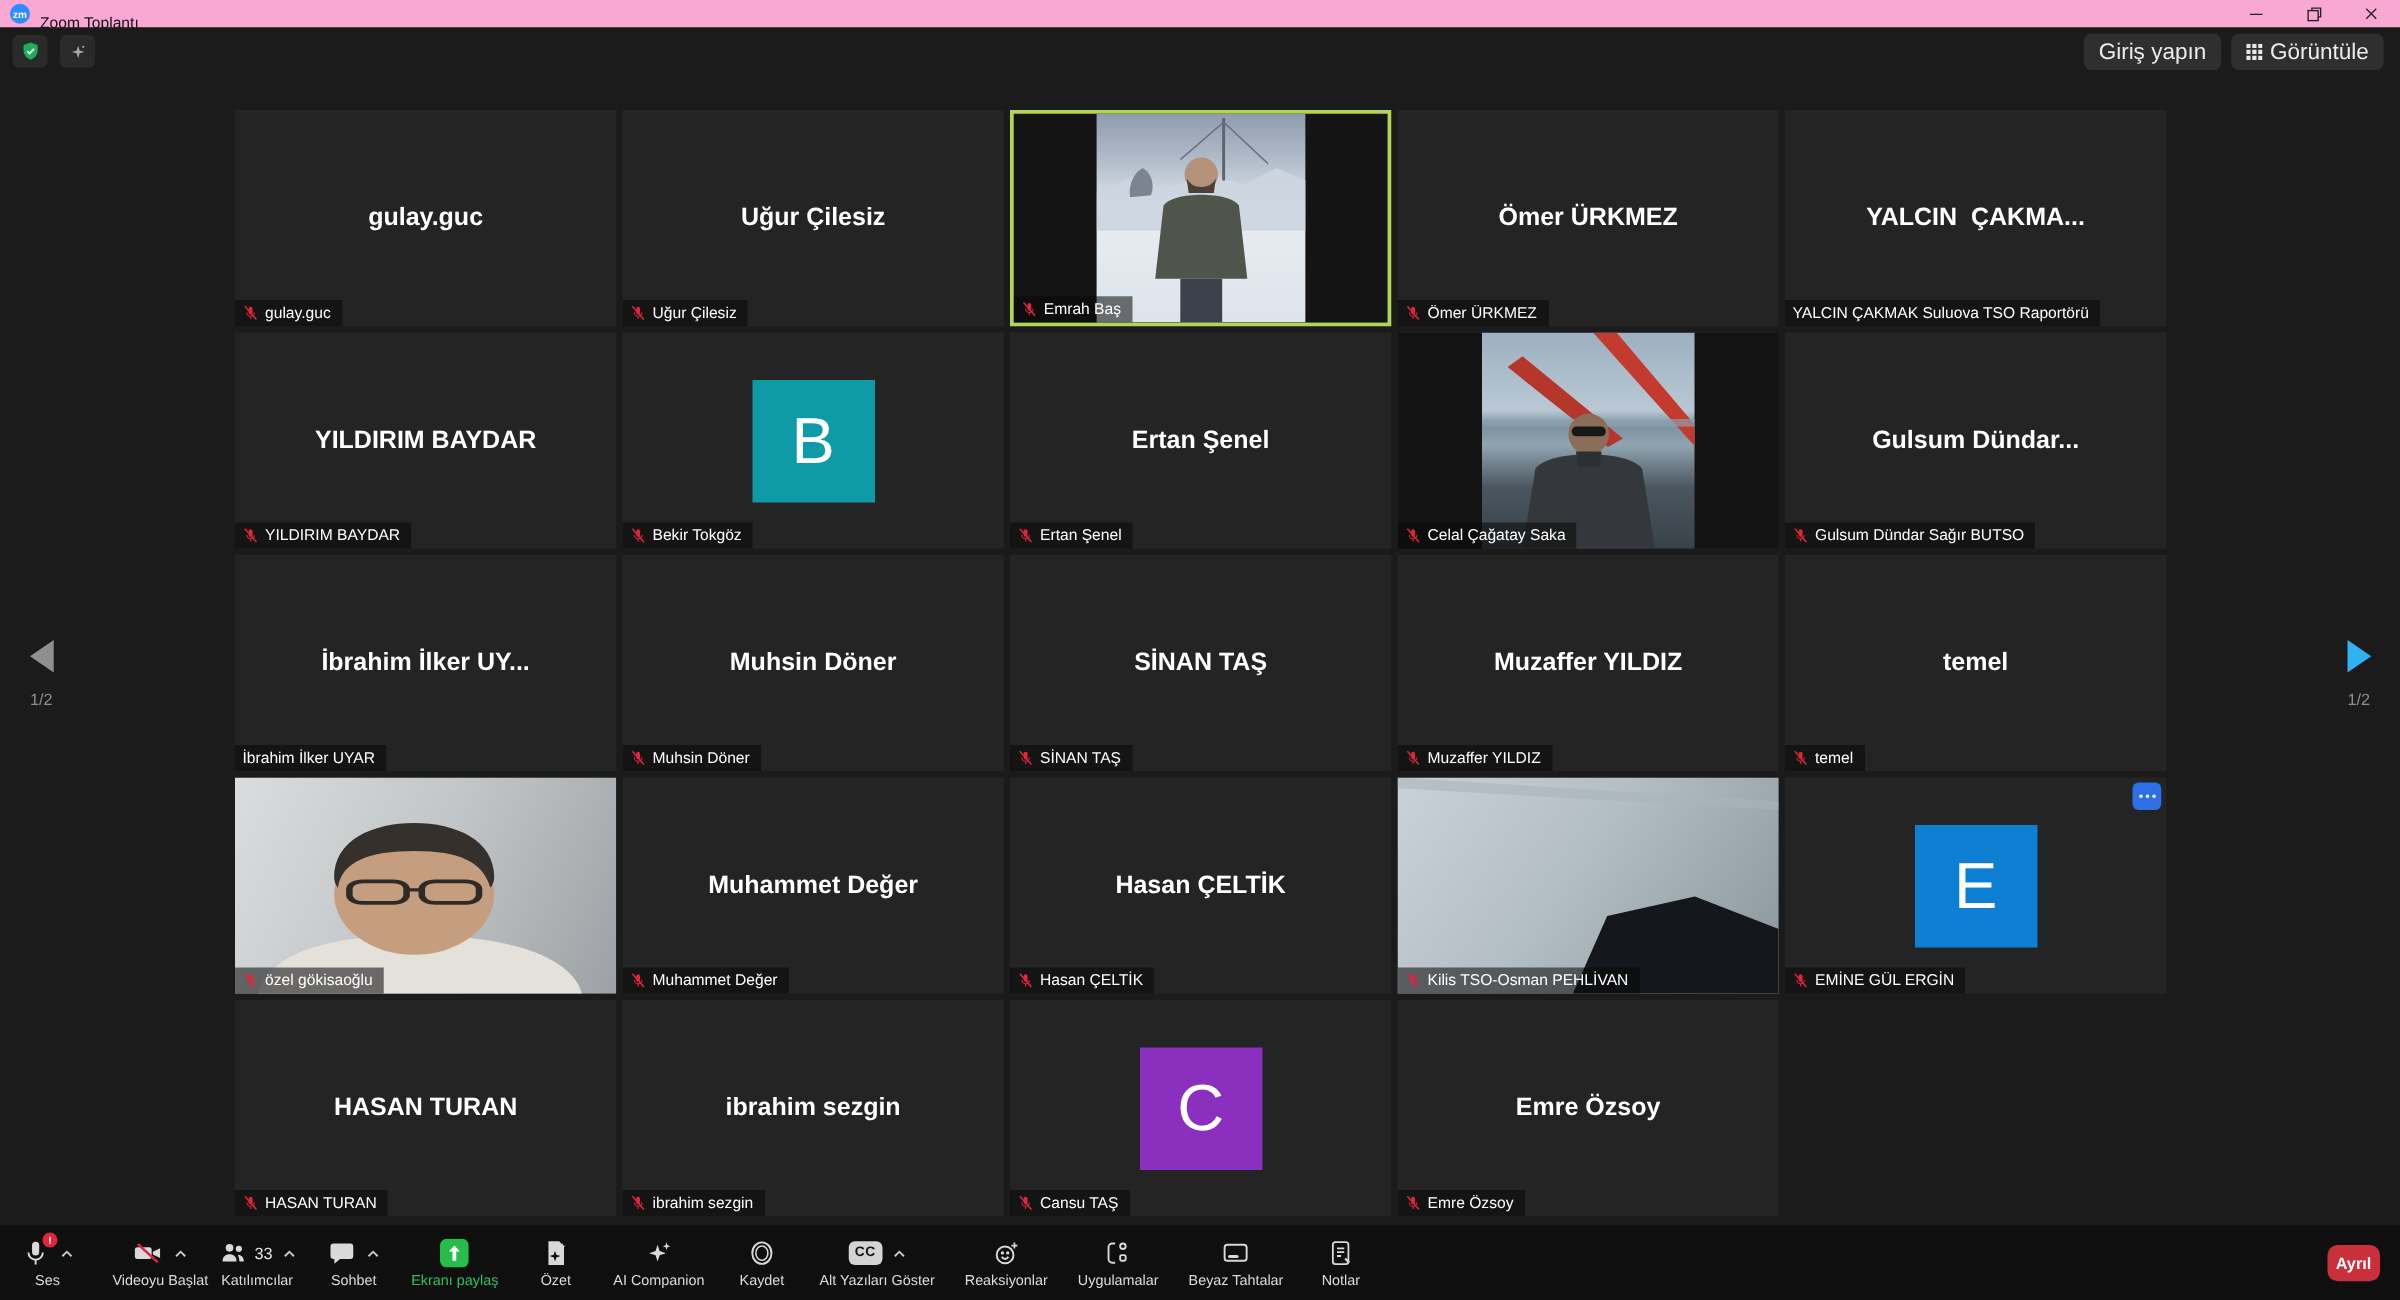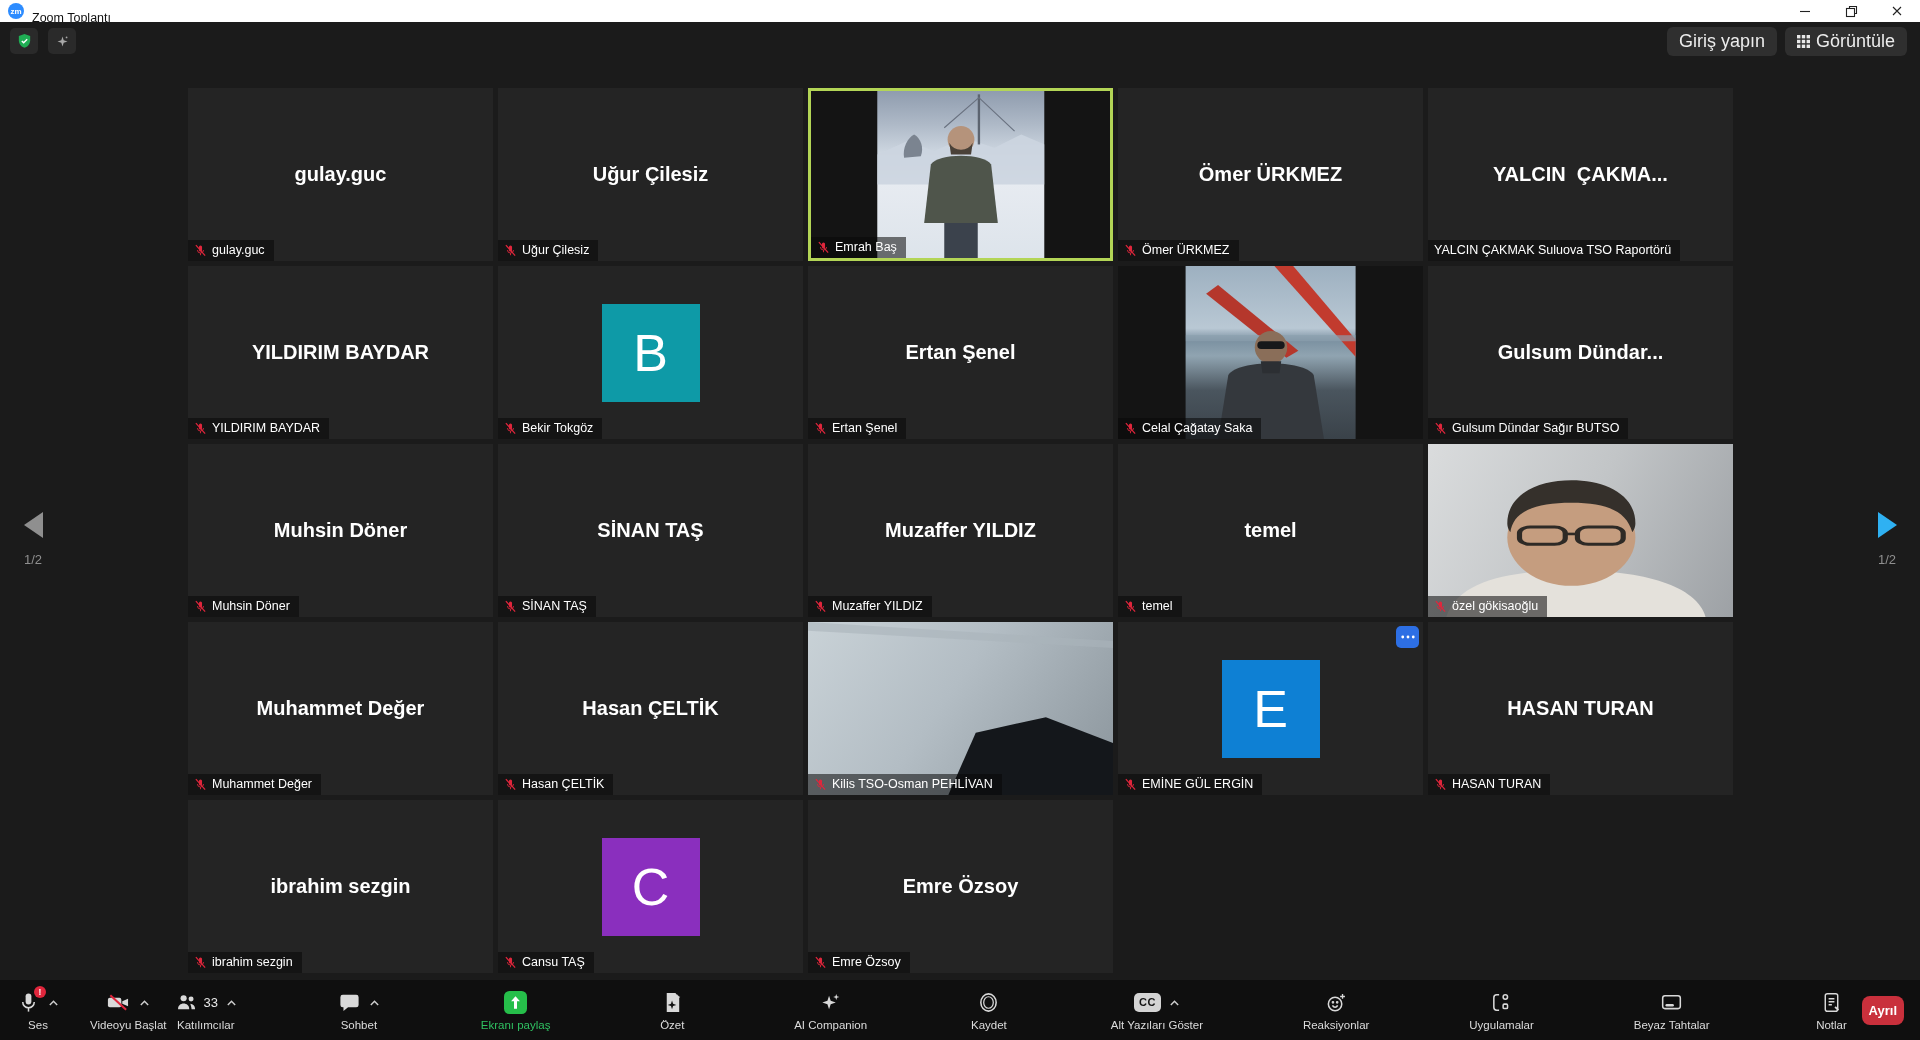--- a/index.html
+++ b/index.html
@@ -1,21 +1,21 @@
 <!DOCTYPE html>
 <html><head>
 <meta charset="utf-8">
 <style>
   * { margin:0; padding:0; box-sizing:border-box; }
   html,body { width:1920px; height:1040px; overflow:hidden; background:#1a1a1a;
               font-family:"Liberation Sans", sans-serif; }
   #app { position:relative; width:1920px; height:1040px; background:#1b1b1b; }
 
   
-  .titlebar { position:absolute; top:0; left:0; width:100%; height:22px; background:#ffffff;
+  .titlebar { position:absolute; top:0; left:0; width:100%; height:22px; background:#f9a8d4;
               display:flex; align-items:center; }
   .zm-logo { width:16px; height:16px; border-radius:50%; background:#2D8CFF; color:#fff;
              font-size:8px; font-weight:bold; display:flex; align-items:center; justify-content:center;
              margin-left:8px; }
   .win-title { font-size:12.5px; color:#111; margin-left:8px;margin-top:14px; }
   .win-controls { margin-left:auto; display:flex; height:100%; }
   .win-btn { width:46px; height:100%; display:flex; align-items:center; justify-content:center; cursor:default; }
 
   
   .mtg-header { position:absolute; top:22px; left:0; width:100%; height:38px; background:#1b1b1b;
@@ -59,21 +59,21 @@
   .pager.left { left:10px; } .pager.right { right:10px; }
   .tri { width:0; height:0; margin:0 auto; border-top:13px solid transparent; border-bottom:13px solid transparent; }
   .tri-left  { border-right:19px solid #8f8f8f; }
   .tri-right { border-left:19px solid #2FB1F2; }
   .pager-label { margin-top:14px; color:#8f8f8f; font-size:13px; }
 
   
   .toolbar { position:absolute; bottom:0; left:0; width:100%; height:60px; background:#0f0f0f;
              display:flex; align-items:center; z-index:6; }
   .tb-left { display:flex; gap:30px; margin-left:16px; }
-  .tb-center { flex:1; display:flex; justify-content:space-between; align-items:center; gap:24px; margin:0 8px; }
+  .tb-center { flex:1; display:flex; justify-content:flex-start; align-items:center; gap:24px; margin:0 8px; }
   .tb-item { display:flex; flex-direction:column; align-items:center; justify-content:center; gap:3px;
              min-width:44px; }
   .tb-iconrow { height:27px; display:flex; align-items:center; gap:8px; }
   .tb-icon { display:inline-flex; align-items:center; justify-content:center; position:relative; }
   .tb-icon svg { height:23px; width:auto; display:block; }
   .tb-icon.cc { background:#d4d4d4; color:#141414; font-weight:700; font-size:11px; line-height:1;
                 padding:4px 5px; border-radius:5px; letter-spacing:0.5px; }
   .tb-label { font-size:11.5px; color:#dcdcdc; white-space:nowrap; }
   .chev { display:inline-flex; } .chev svg { width:11px; height:8px; }
   .count { color:#e8e8e8; font-size:13px; margin-left:-2px; }
@@ -293,20 +293,26 @@
               <rect x="6.1" y="1.8" width="3.8" height="7.4" rx="1.9" fill="#E0263C"></rect>
               <path d="M4.3 7.4a3.7 3.7 0 0 0 7.4 0" stroke="#E0263C" stroke-width="1.1" fill="none"></path>
               <line x1="8" y1="11.2" x2="8" y2="13.8" stroke="#E0263C" stroke-width="1.1"></line>
               <line x1="2.3" y1="1.3" x2="13.7" y2="14.2" stroke="#E0263C" stroke-width="1.5"></line>
             </svg>
           </span>
           <span>Gulsum Dündar Sağır BUTSO</span>
         </div>
       </div>
       <div class="tile">
+        <span class="tile-name">İbrahim İlker UY...</span>
+        <div class="tile-label">
+          <span>İbrahim İlker UYAR</span>
+        </div>
+      </div>
+      <div class="tile">
         <span class="tile-name">Muhsin Döner</span>
         <div class="tile-label">
           <span class="label-mic">
             <svg viewBox="0 0 16 16">
               <rect x="6.1" y="1.8" width="3.8" height="7.4" rx="1.9" fill="#E0263C"></rect>
               <path d="M4.3 7.4a3.7 3.7 0 0 0 7.4 0" stroke="#E0263C" stroke-width="1.1" fill="none"></path>
               <line x1="8" y1="11.2" x2="8" y2="13.8" stroke="#E0263C" stroke-width="1.1"></line>
               <line x1="2.3" y1="1.3" x2="13.7" y2="14.2" stroke="#E0263C" stroke-width="1.5"></line>
             </svg>
           </span>

